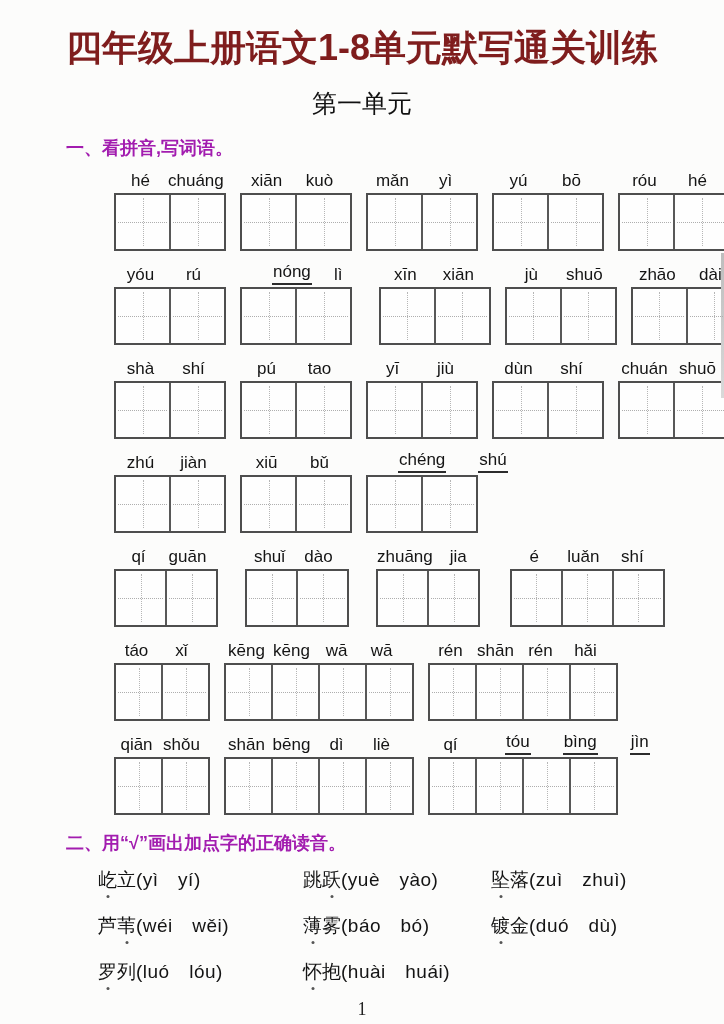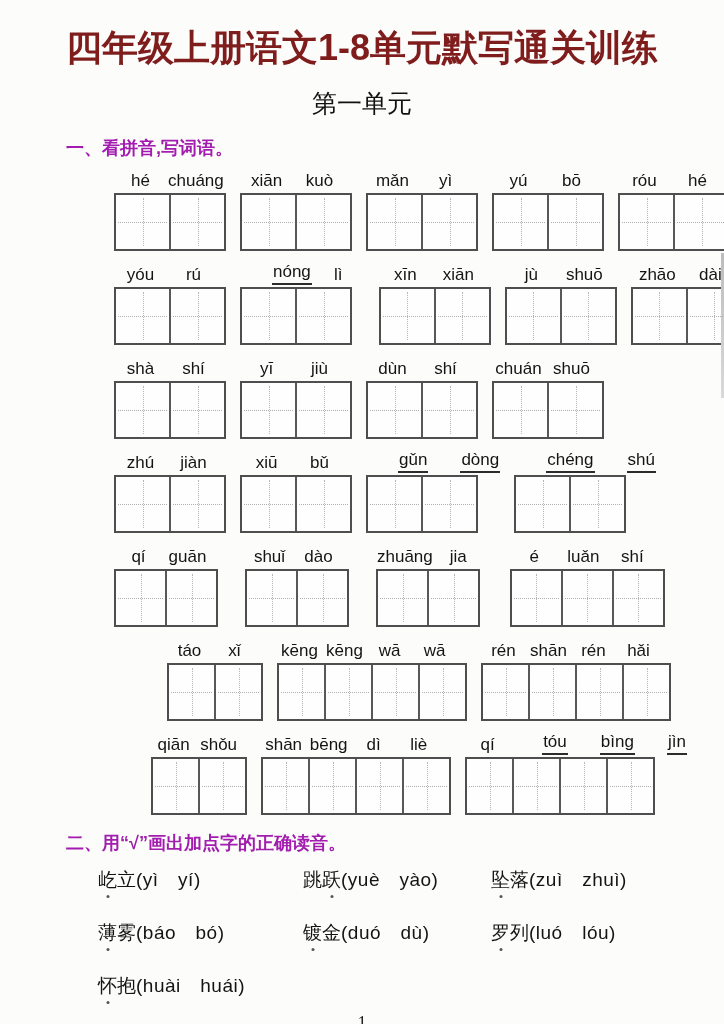--- a/index.html
+++ b/index.html
@@ -26,21 +26,21 @@
     font-size:25px;font-weight:400;color:#111;
   }
   .sec-heading{
     margin:16px 0 0 66px;
     font-size:18px;font-weight:700;color:#a21caf;
   }
   
   .rows{margin:10px 0 0 66px;}
   .word-row{display:flex;align-items:flex-end;gap:14px;margin-bottom:13px;padding-left:48px;}
   .word-row.mid{gap:27px;}
-  .word-row.sm{justify-content:center;}
+  .word-row.sm{}
   .group{display:flex;flex-direction:column;}
   .py-line{display:flex;margin-bottom:2px;}
   .py{flex:0 0 53px;display:flex;justify-content:center;height:21px;align-items:flex-end;}
   .mid .py{flex-basis:49px;}
   .sm .py{flex-basis:45px;}
   .py span{font-size:17px;line-height:1.1;white-space:nowrap;color:#141414;padding:0 1px;}
   .py.ul span{border-bottom:2px solid #2c2c2c;padding-bottom:1px;margin-left:32px;}
   .char-box{display:flex;border:2px solid #4e4e4e;background:#fefefe;width:max-content;}
   .cell{
     position:relative;width:53px;height:54px;border-left:2px solid #585858;
@@ -52,21 +52,21 @@
     content:"";position:absolute;left:2px;right:2px;top:50%;
     border-top:1px dotted #aeaeae;
   }
   .cell::after{
     content:"";position:absolute;top:3px;bottom:3px;left:50%;
     border-left:1px dotted #b6b6b6;
   }
   
   .pron-grid{
     display:grid;grid-template-columns:205px 188px auto;
-    margin:12px 0 0 98px;row-gap:27px;
+    margin:12px 0 0 98px;row-gap:20px;
   }
   .pron-item{font-size:19px;color:#141414;white-space:nowrap;}
   .ch{position:relative;display:inline-block;}
   .ch.dot::after{
     content:"";position:absolute;left:50%;transform:translateX(-50%);
     bottom:-5px;width:3px;height:3px;border-radius:50%;background:#555;
   }
   .opts{letter-spacing:0.5px;}
   .page-num{
     text-align:center;margin-top:14px;
@@ -240,20 +240,34 @@
             </div>
           </div>
           <div class="char-box">
             <div class="cell"></div>
             <div class="cell"></div>
           </div>
         </div>
         <div class="group">
           <div class="py-line">
             <div class="py">
+              <span>pú</span>
+            </div>
+            <div class="py">
+              <span>tao</span>
+            </div>
+          </div>
+          <div class="char-box">
+            <div class="cell"></div>
+            <div class="cell"></div>
+          </div>
+        </div>
+        <div class="group">
+          <div class="py-line">
+            <div class="py">
               <span>yī</span>
             </div>
             <div class="py">
               <span>jiù</span>
             </div>
           </div>
           <div class="char-box">
             <div class="cell"></div>
             <div class="cell"></div>
           </div>
@@ -302,34 +316,20 @@
             <div class="cell"></div>
           </div>
         </div>
         <div class="group">
           <div class="py-line">
             <div class="py">
               <span>xiū</span>
             </div>
             <div class="py">
               <span>bǔ</span>
-            </div>
-          </div>
-          <div class="char-box">
-            <div class="cell"></div>
-            <div class="cell"></div>
-          </div>
-        </div>
-        <div class="group">
-          <div class="py-line">
-            <div class="py ul">
-              <span>gǔn</span>
-            </div>
-            <div class="py ul">
-              <span>dòng</span>
             </div>
           </div>
           <div class="char-box">
             <div class="cell"></div>
             <div class="cell"></div>
           </div>
         </div>
         <div class="group">
           <div class="py-line">
             <div class="py ul">
@@ -527,20 +527,21 @@
           </div>
         </div>
       </div>
     </div>
 
   <div class="sec-heading">二、用“√”画出加点字的正确读音。</div>
   <div class="pron-grid">
       <div class="pron-item"><span class="ch dot">屹</span><span class="ch">立</span><span class="opts">(yì yí)</span></div>
       <div class="pron-item"><span class="ch">跳</span><span class="ch dot">跃</span><span class="opts">(yuè yào)</span></div>
       <div class="pron-item"><span class="ch dot">坠</span><span class="ch">落</span><span class="opts">(zuì zhuì)</span></div>
+      <div class="pron-item"><span class="ch">芦</span><span class="ch dot">苇</span><span class="opts">(wéi wěi)</span></div>
       <div class="pron-item"><span class="ch dot">薄</span><span class="ch">雾</span><span class="opts">(báo bó)</span></div>
       <div class="pron-item"><span class="ch dot">镀</span><span class="ch">金</span><span class="opts">(duó dù)</span></div>
       <div class="pron-item"><span class="ch dot">罗</span><span class="ch">列</span><span class="opts">(luó lóu)</span></div>
       <div class="pron-item"><span class="ch dot">怀</span><span class="ch">抱</span><span class="opts">(huài huái)</span></div>
     </div>
 
   <div class="page-num">1</div>
 </div>
 
 </body></html>

